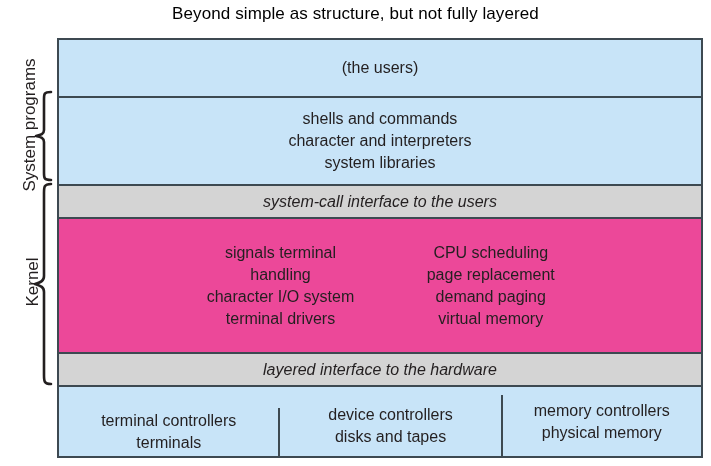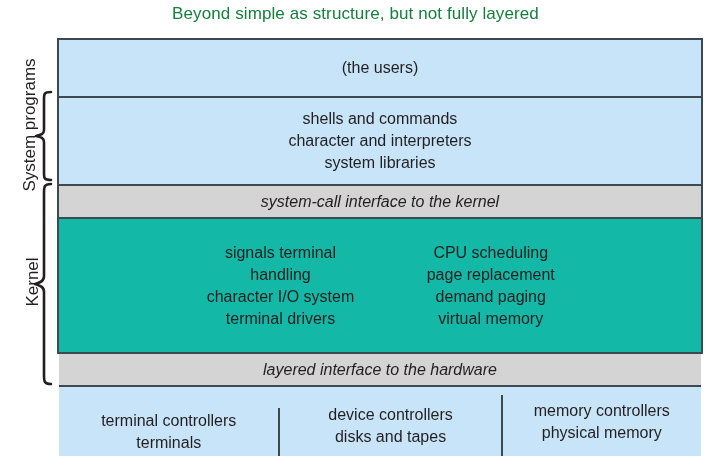--- a/index.html
+++ b/index.html
@@ -18,32 +18,32 @@
 
   
   .diagram-title {
     position: absolute;
     top: 3px;
     left: 0;
     width: 711px;
     text-align: center;
     font-size: 17px;
     line-height: 22px;
-    color: #15803d;
+    color: #000000;
     letter-spacing: 0.1px;
     white-space: nowrap;
   }
 
   
   .structure-box {
     position: absolute;
     left: 57px;
     top: 38px;
     width: 646px;
-    height: 316px;
+    height: 420px;
     box-sizing: border-box;
     border: 2px solid #3d4951;
     background: #c8e4f8;
     padding-left: 19px;
   }
 
   
   .band {
     position: absolute;
     left: 0;
@@ -77,21 +77,21 @@
     height: 33px;
     background: #d4d4d4;
     border-bottom: 2px solid #3d4951;
     font-size: 16px;
     font-style: italic;
   }
 
   .band-kernel {
     top: 179px;
     height: 135px;
-    background: #14b8a6;
+    background: #ec4899;
     border-bottom: 2px solid #3d4951;
     display: flex;
     align-items: center;
     padding: 0;
   }
 
   .band-hwiface {
     top: 314px;
     height: 33px;
     background: #d4d4d4;
@@ -193,21 +193,21 @@
     <span class="multiline">(the users)</span>
   </div>
 
   <div class="band band-sysprog">
     <span class="multiline">shells and commands
 character and interpreters
 system libraries</span>
   </div>
 
   <div class="band band-syscall">
-    <span class="multiline">system-call interface to the kernel</span>
+    <span class="multiline">system-call interface to the users</span>
   </div>
 
   <div class="band band-kernel">
     <div class="kernel-col c1 multiline">signals terminal
 handling
 character I/O system
 terminal drivers</div>
     <div class="kernel-col c3 multiline">CPU scheduling
 page replacement
 demand paging

